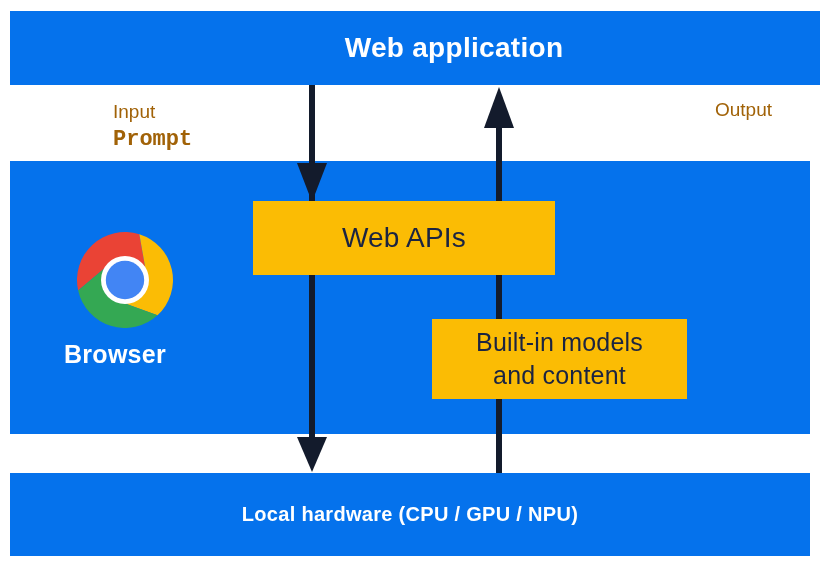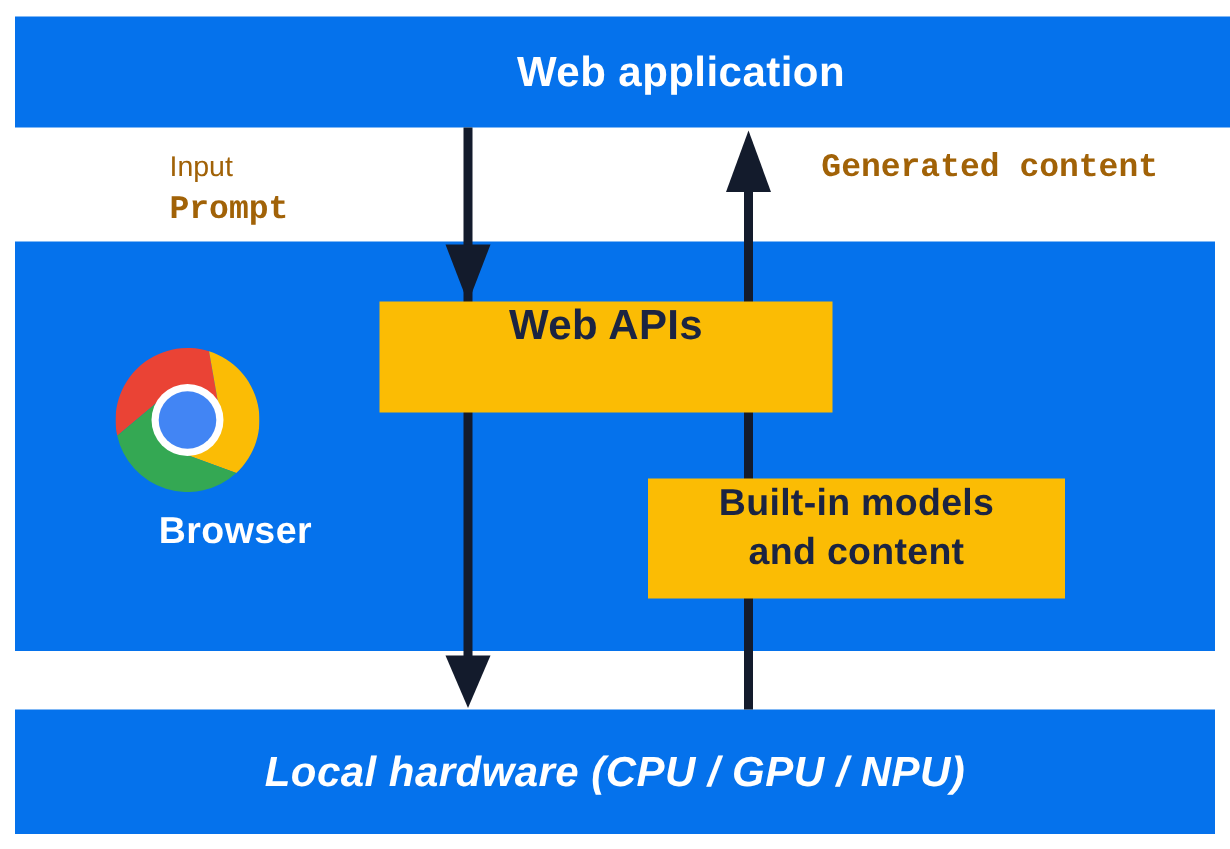--- a/index.html
+++ b/index.html
@@ -6,59 +6,59 @@
   #canvas {
     position:relative; width:820px; height:566px; background:#ffffff;
     font-family:"Liberation Sans", sans-serif; overflow:hidden;
   }
   .bar {
     position:absolute; left:10px; width:800px; background:#0572EC; color:#ffffff;
     display:flex; align-items:center; justify-content:center;
     font-weight:bold; letter-spacing:.3px; z-index:1;
   }
   #top-bar    { top:11px;  height:74px; font-size:28px;padding-left:44px; }
-  #bottom-bar { top:473px; height:83px; font-size:28px;font-style:italic; }
+  #bottom-bar { top:473px; height:83px; font-size:20px; }
   #browser-panel {
     position:absolute; left:10px; top:161px; width:800px; height:273px;
     background:#0572EC; z-index:1;
   }
   .io { position:absolute; color:#a16207; z-index:2; }
   .io .caption { font-size:19px; line-height:26px; }
   .io .value   { font-size:22px; line-height:29px; font-weight:bold;font-family:Liberation Mono, monospace; }
   #input-annotation  { left:113px; top:99px;  text-align:left; }
   #output-annotation { right:48px; top:97px;  text-align:right; }
   #arrow-layer { position:absolute; left:0; top:0; z-index:5; pointer-events:none; }
   .ybox {
-    position:absolute; background:#FBBC04; color:#1B2442; font-weight:bold;
-    display:flex; flex-direction:column; align-items:center; justify-content:flex-start;
+    position:absolute; background:#FBBC04; color:#1B2442; font-weight:normal;
+    display:flex; flex-direction:column; align-items:center; justify-content:center;
     text-align:center; z-index:10; letter-spacing:.2px;
   }
   #web-apis-box { left:253px; top:201px; width:302px; height:74px; font-size:28px; }
-  #builtin-box  { left:432px; top:319px; width:278px; height:80px; font-size:25px; line-height:33px; }
+  #builtin-box  { left:432px; top:319px; width:255px; height:80px; font-size:25px; line-height:33px; }
   #chrome-logo { position:absolute; left:77px; top:232px; width:96px; height:96px; z-index:10; }
   #browser-label {
-    position:absolute; left:48px; top:340px; width:160px; text-align:right;
+    position:absolute; left:35px; top:340px; width:160px; text-align:center;
     color:#ffffff; font-weight:bold; font-size:25px; z-index:10; letter-spacing:.3px;
   }
 </style>
 </head>
 <body>
 
 <div id="canvas">
 
   <div class="bar" id="top-bar">
     <span>Web application</span>
   </div>
 
   <div class="io" id="input-annotation">
     <div class="caption">Input</div>
     <div class="value">Prompt</div>
   </div>
   <div class="io" id="output-annotation">
-    <div class="value">Generated content</div>
+    <div class="caption">Output</div>
   </div>
 
   <div id="browser-panel"></div>
 
   <svg id="arrow-layer" width="820" height="566" viewBox="0 0 820 566">
     <g fill="#131B2C" stroke="none">
       <rect x="309" y="85" width="6" height="355"></rect>
       <polygon points="297,163 327,163 312,202"></polygon>
       <polygon points="297,437 327,437 312,472"></polygon>
     </g>

